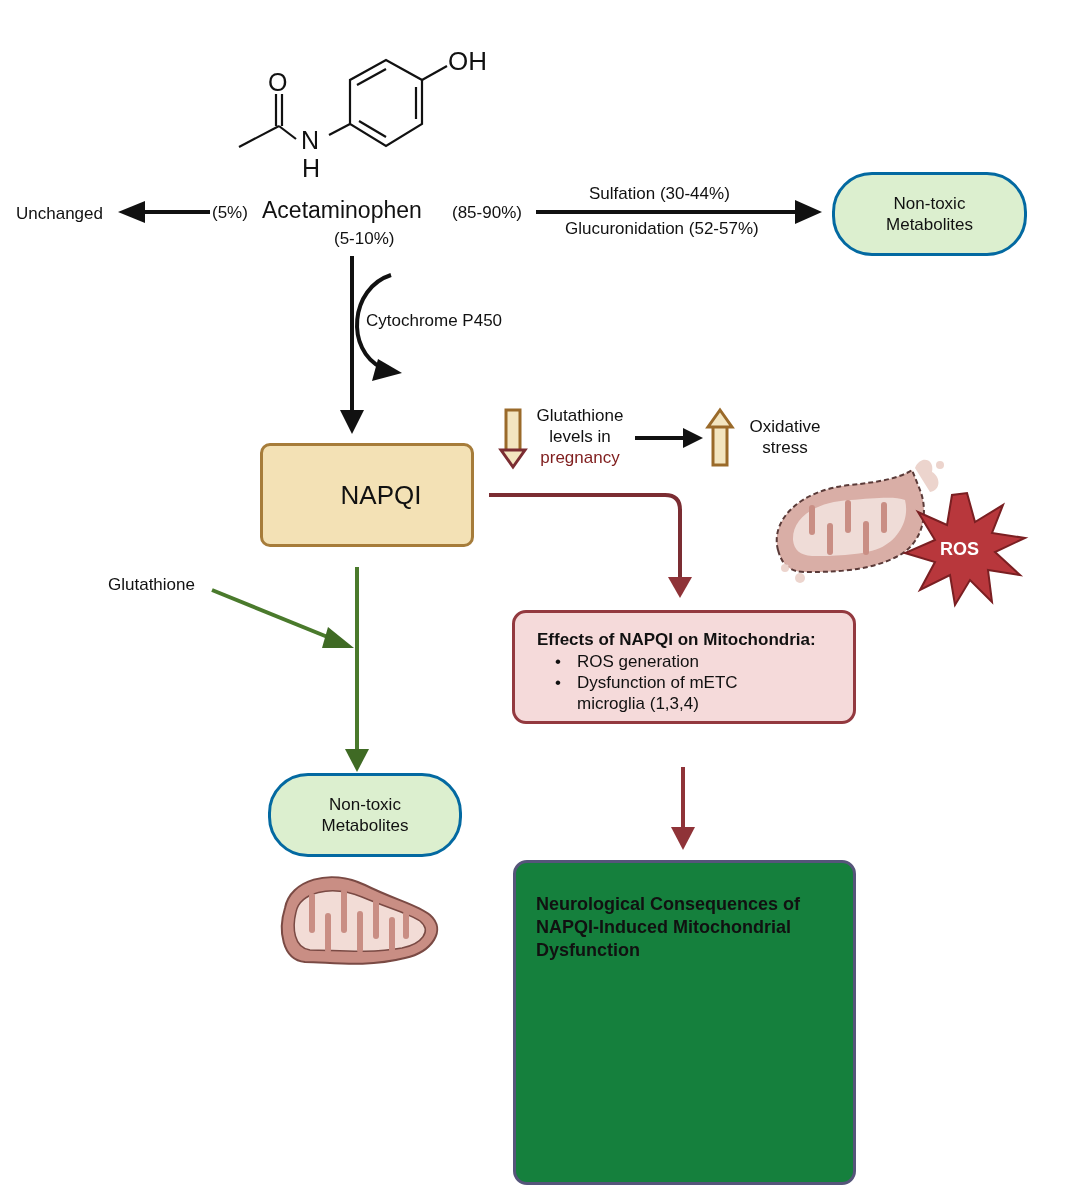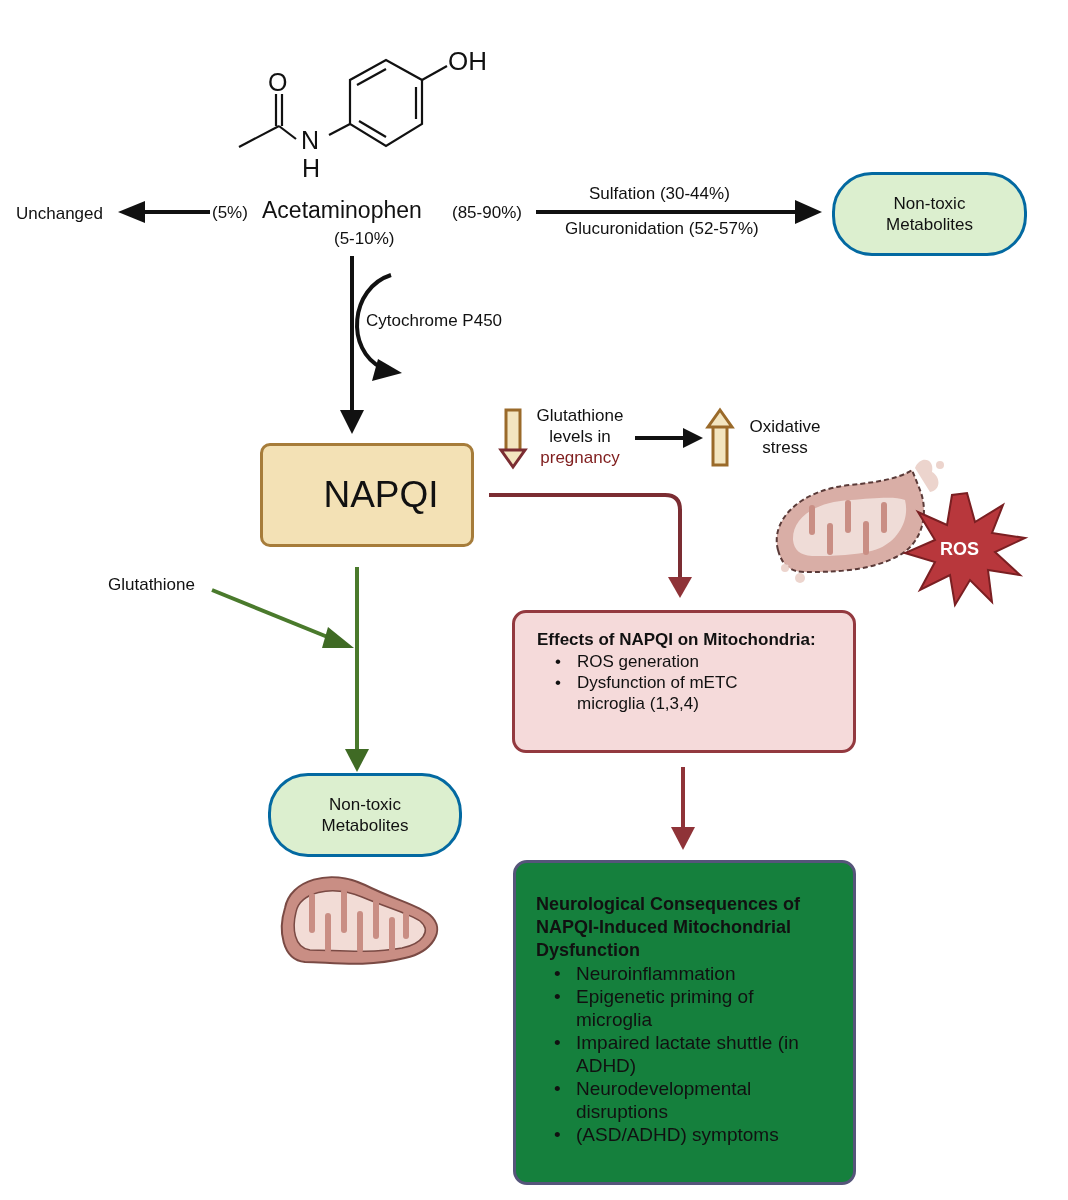--- a/index.html
+++ b/index.html
@@ -6,22 +6,22 @@
   body { width: 1068px; height: 1200px; position: relative; overflow: hidden;
          font-family: "Liberation Sans", sans-serif; color: #111; }
   svg.layer { position: absolute; left: 0; top: 0; }
   .txt { position: absolute; white-space: nowrap; color: #111; }
   .center { text-align: center; }
   .pill { position: absolute; box-sizing: border-box; border: 3px solid #0369a1;
           background: #dcefcf; border-radius: 40px; display: flex; align-items: center;
           justify-content: center; text-align: center; font-size: 17px; line-height: 21px; color: #111; }
   .napqi { position: absolute; left: 260px; top: 443px; width: 214px; height: 104px; box-sizing: border-box;
            border: 3px solid #a67c3a; background: #f3e1b5; border-radius: 10px;
-           display: flex; align-items: center; justify-content: center; font-size: 37px; color: #111; padding-left: 28px; }
-  .effects { position: absolute; left: 512px; top: 610px; width: 344px; height: 143px; box-sizing: border-box;
+           display: flex; align-items: center; justify-content: center; font-size: 26px; color: #111; padding-left: 28px; }
+  .effects { position: absolute; left: 512px; top: 610px; width: 344px; height: 114px; box-sizing: border-box;
              border: 3px solid #93393f; background: #f5dada; border-radius: 14px; padding: 16px 0 0 22px; }
   .neuro { position: absolute; left: 513px; top: 860px; width: 343px; height: 325px; box-sizing: border-box;
            border: 3px solid #55557a; background: #15803d; border-radius: 14px; padding: 30px 0 0 20px; }
   .box-title { font-weight: bold; font-size: 17px; line-height: 22px; color: #111; }
   .neuro .box-title { font-size: 18px; line-height: 23px; }
   ul.bl { margin: 0; padding: 0 0 0 18px; list-style: none; }
   ul.bl li { position: relative; padding-left: 22px; font-size: 17px; line-height: 21px; color: #111; }
   ul.bl li::before { content: "\2022"; position: absolute; left: 0; top: 0; }
   .neuro ul.bl li { font-size: 19px; line-height: 23px; }
 </style>
@@ -189,20 +189,13 @@
 
 <div class="pill" style="left:268px; top:773px; width:194px; height:84px;">
   <div>
     <div>Non-toxic</div>
     <div>Metabolites</div>
   </div>
 </div>
 
 <div class="neuro">
   <div class="box-title" style="width:300px; white-space:normal;">Neurological Consequences of NAPQI-Induced Mitochondrial Dysfunction</div>
-  <ul class="bl">
-    <li>Neuroinflammation</li>
-    <li style="width:220px;">Epigenetic priming of microglia</li>
-    <li style="width:250px;">Impaired lactate shuttle (in ADHD)</li>
-    <li style="width:220px;">Neurodevelopmental disruptions</li>
-    <li>(ASD/ADHD) symptoms</li>
-  </ul>
 </div>
 
 </body></html>

